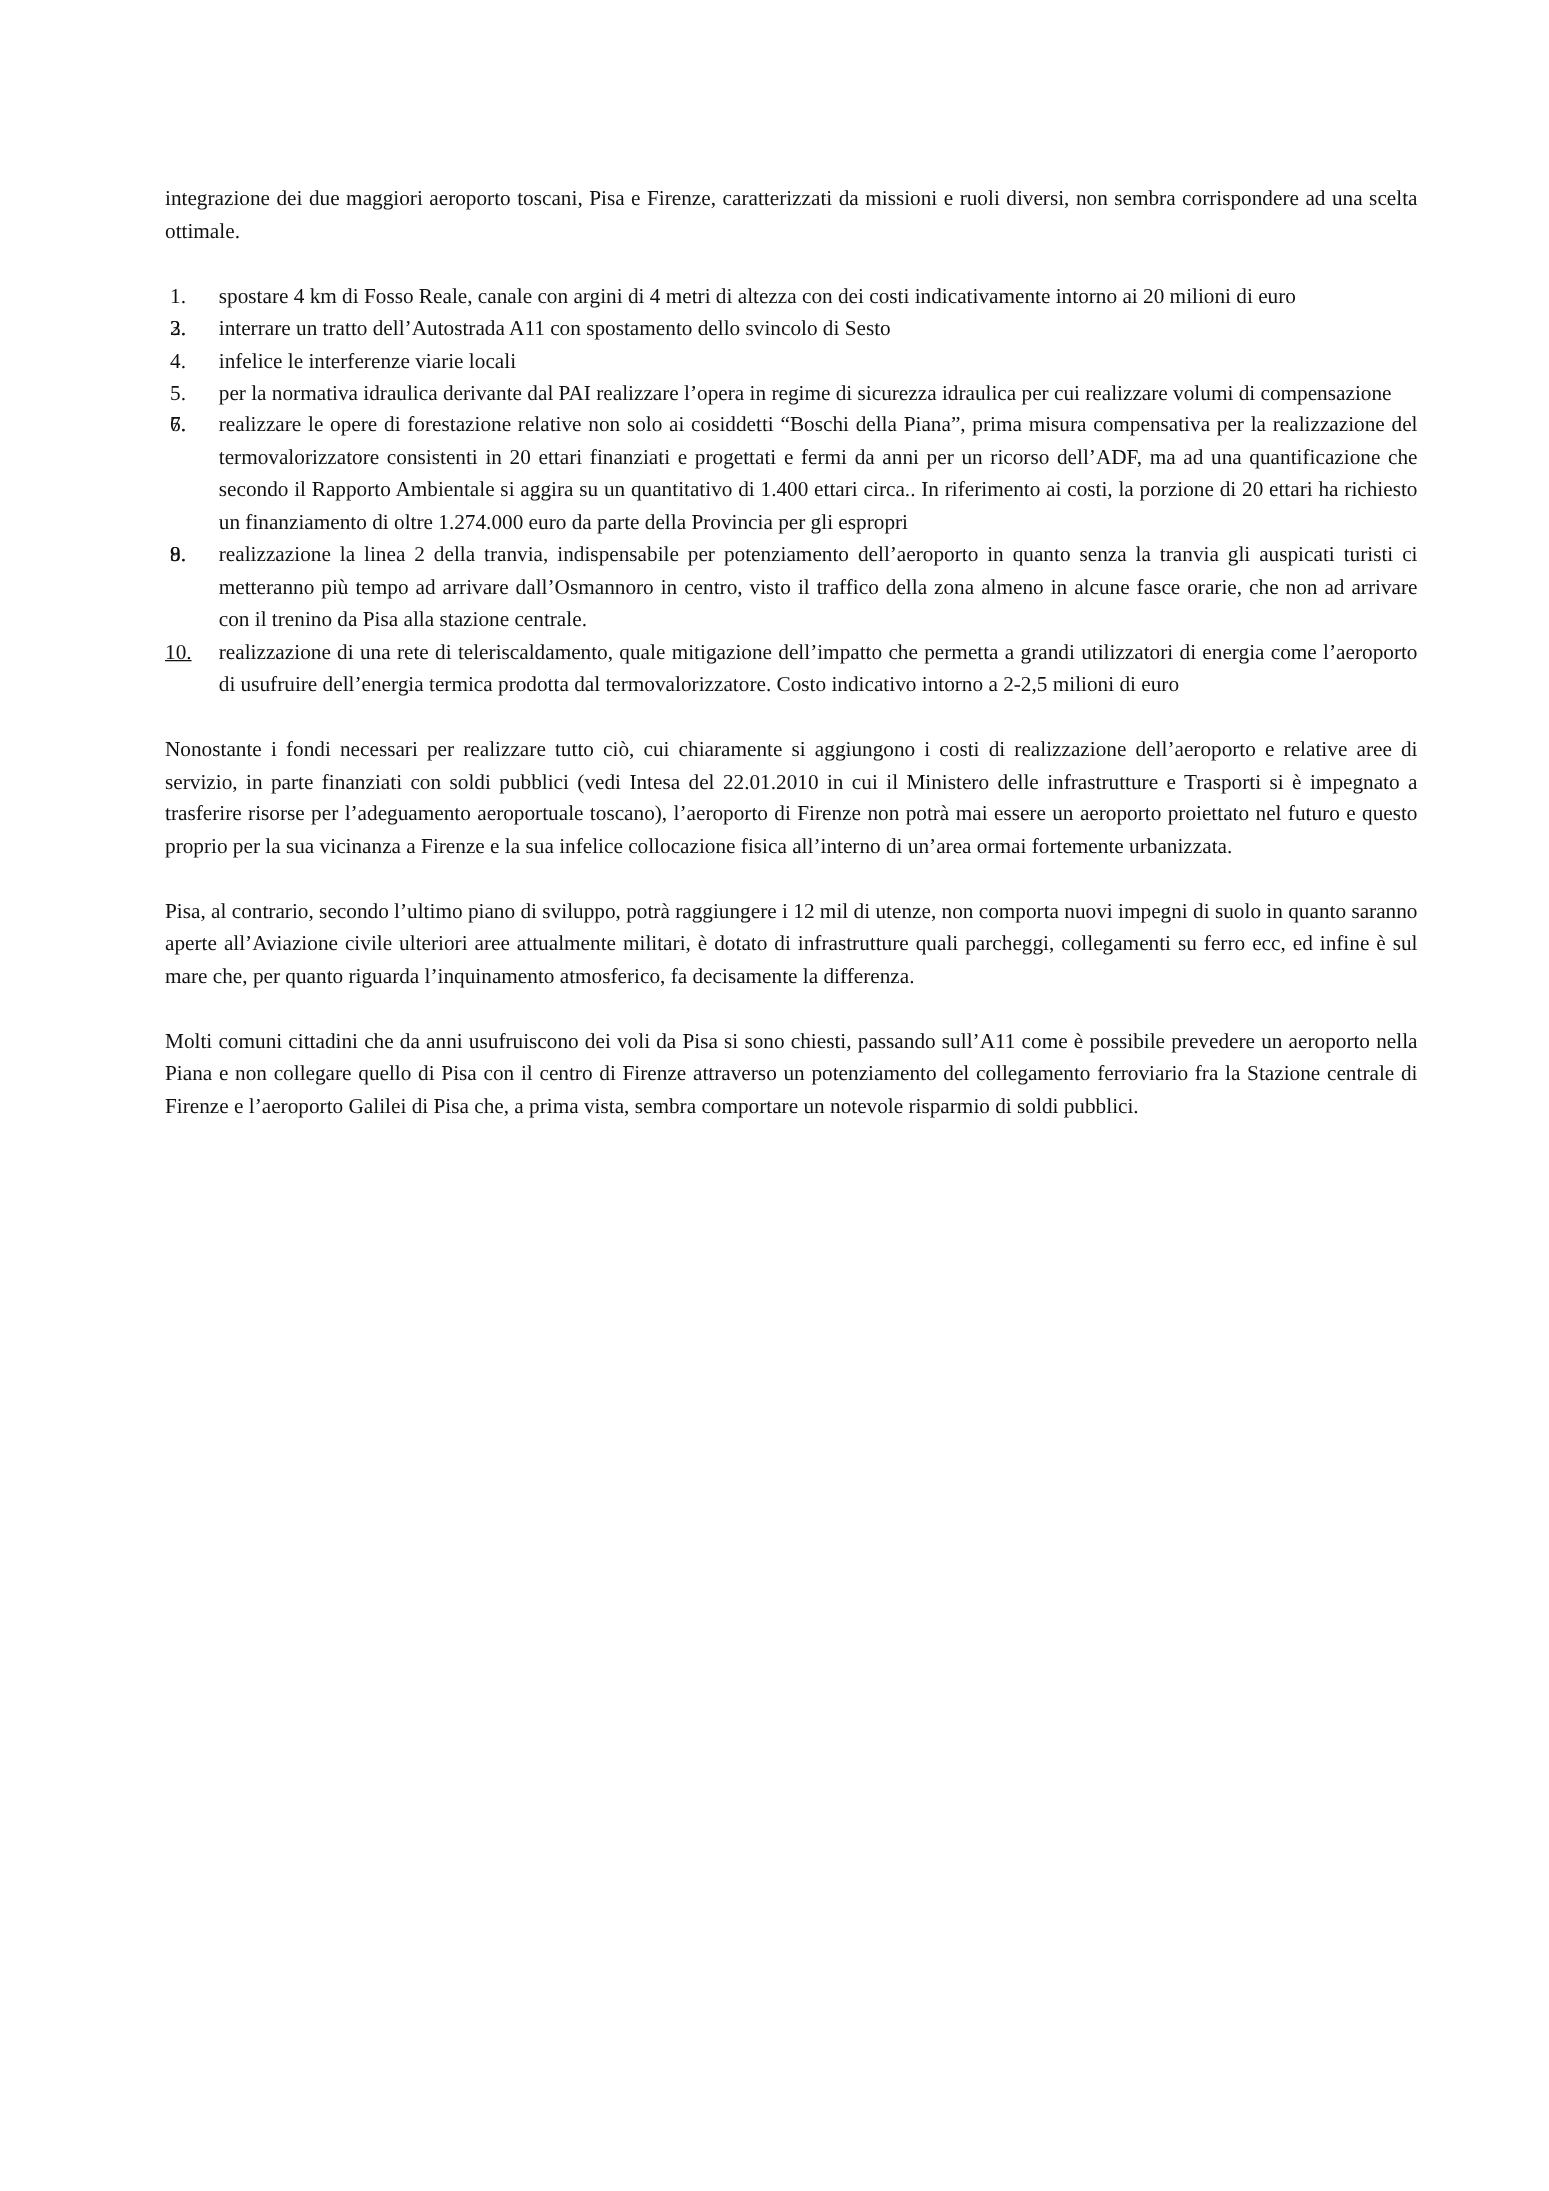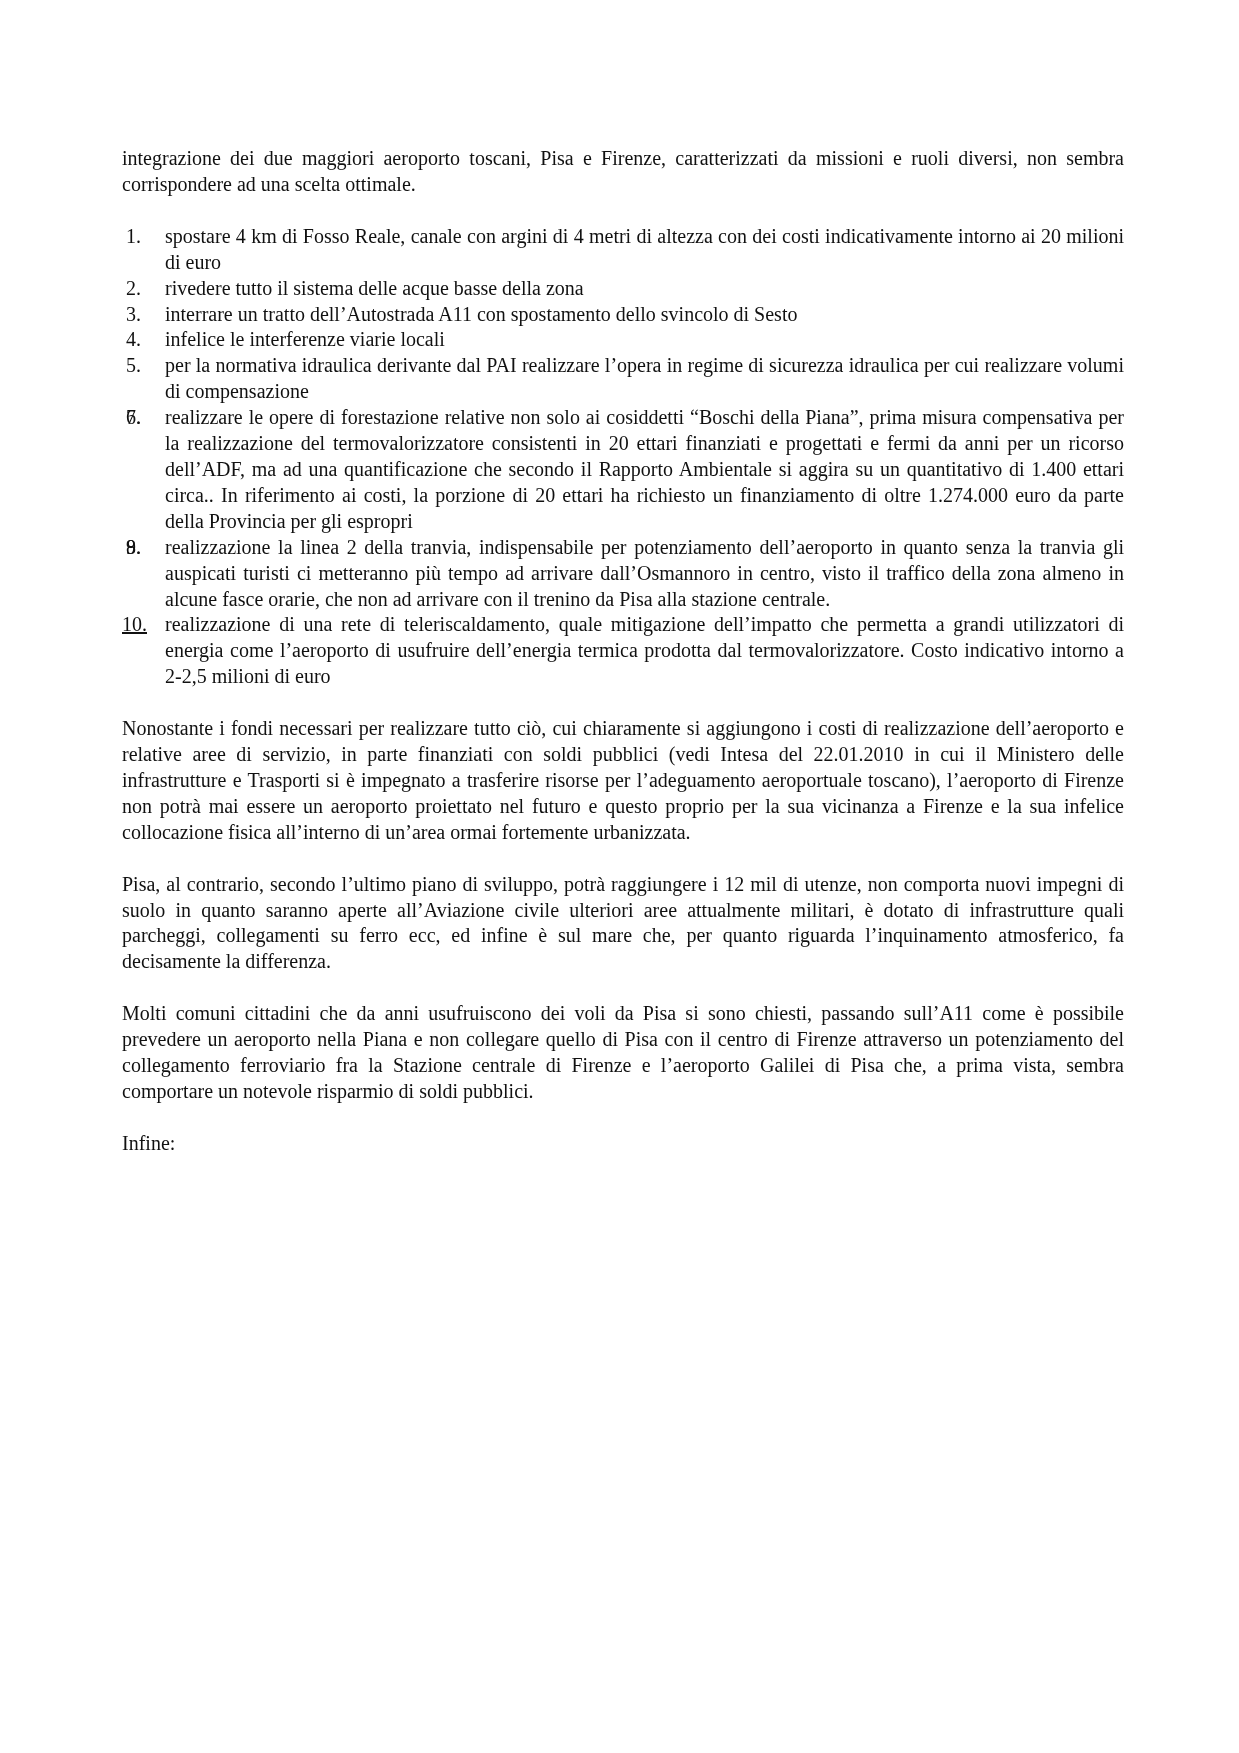--- a/index.html
+++ b/index.html
@@ -10,24 +10,24 @@
     body {
       width: 1239px;
       height: 1753px;
       position: relative;
       overflow: hidden;
       color: #111111;
       font-family: "Liberation Serif", "DejaVu Serif", serif;
     }
     .page {
       position: absolute;
-      left: 122px;
+      left: 132px;
       top: 146px;
       width: 1002px;
-      font-size: 20px;
+      font-size: 17px;
       line-height: 25.9px;
     }
     .para {
       margin: 0;
       text-align: justify;
       text-align-last: left;
     }
     .gap {
       height: 26px;
     }
@@ -62,21 +62,20 @@
   <div class="gap"></div>
 
 
   <ol class="list">
     <li class="list-item">
       <span class="list-num">1.</span>
       <span> spostare 4 km di Fosso Reale, canale con argini di 4 metri di altezza con dei costi indicativamente intorno ai 20 milioni di euro</span>
     </li>
     <li class="list-item">
       <span class="list-num">2.</span>
-      <span>rivedere tutto il sistema delle acque basse della zona</span>
     </li>
     <li class="list-item">
       <span class="list-num">3.</span>
       <span>interrare un tratto dell’Autostrada A11 con spostamento dello svincolo di Sesto</span>
     </li>
     <li class="list-item">
       <span class="list-num">4.</span>
       <span>infelice le interferenze viarie locali</span>
     </li>
     <li class="list-item">
@@ -110,15 +109,14 @@
   <div class="gap"></div>
 
   <p class="para">Pisa, al contrario, secondo l’ultimo piano di sviluppo, potrà raggiungere i 12 mil di utenze, non comporta nuovi impegni di suolo in quanto saranno  aperte all’Aviazione civile ulteriori aree attualmente militari, è dotato di infrastrutture quali parcheggi, collegamenti su ferro ecc, ed infine è sul mare che, per quanto riguarda l’inquinamento atmosferico, fa decisamente la differenza.</p>
 
   <div class="gap"></div>
 
   <p class="para">Molti comuni cittadini che da anni usufruiscono dei voli da Pisa si sono chiesti, passando sull’A11 come è possibile prevedere un aeroporto nella Piana e non collegare quello di Pisa  con il centro di Firenze attraverso un potenziamento del collegamento ferroviario fra la Stazione centrale di Firenze e l’aeroporto Galilei di Pisa che, a prima vista, sembra comportare un notevole risparmio di soldi pubblici.</p>
 
   <div class="gap"></div>
 
-  <p class="para">Infine:</p>
 
 </div>
 
 </body></html>

